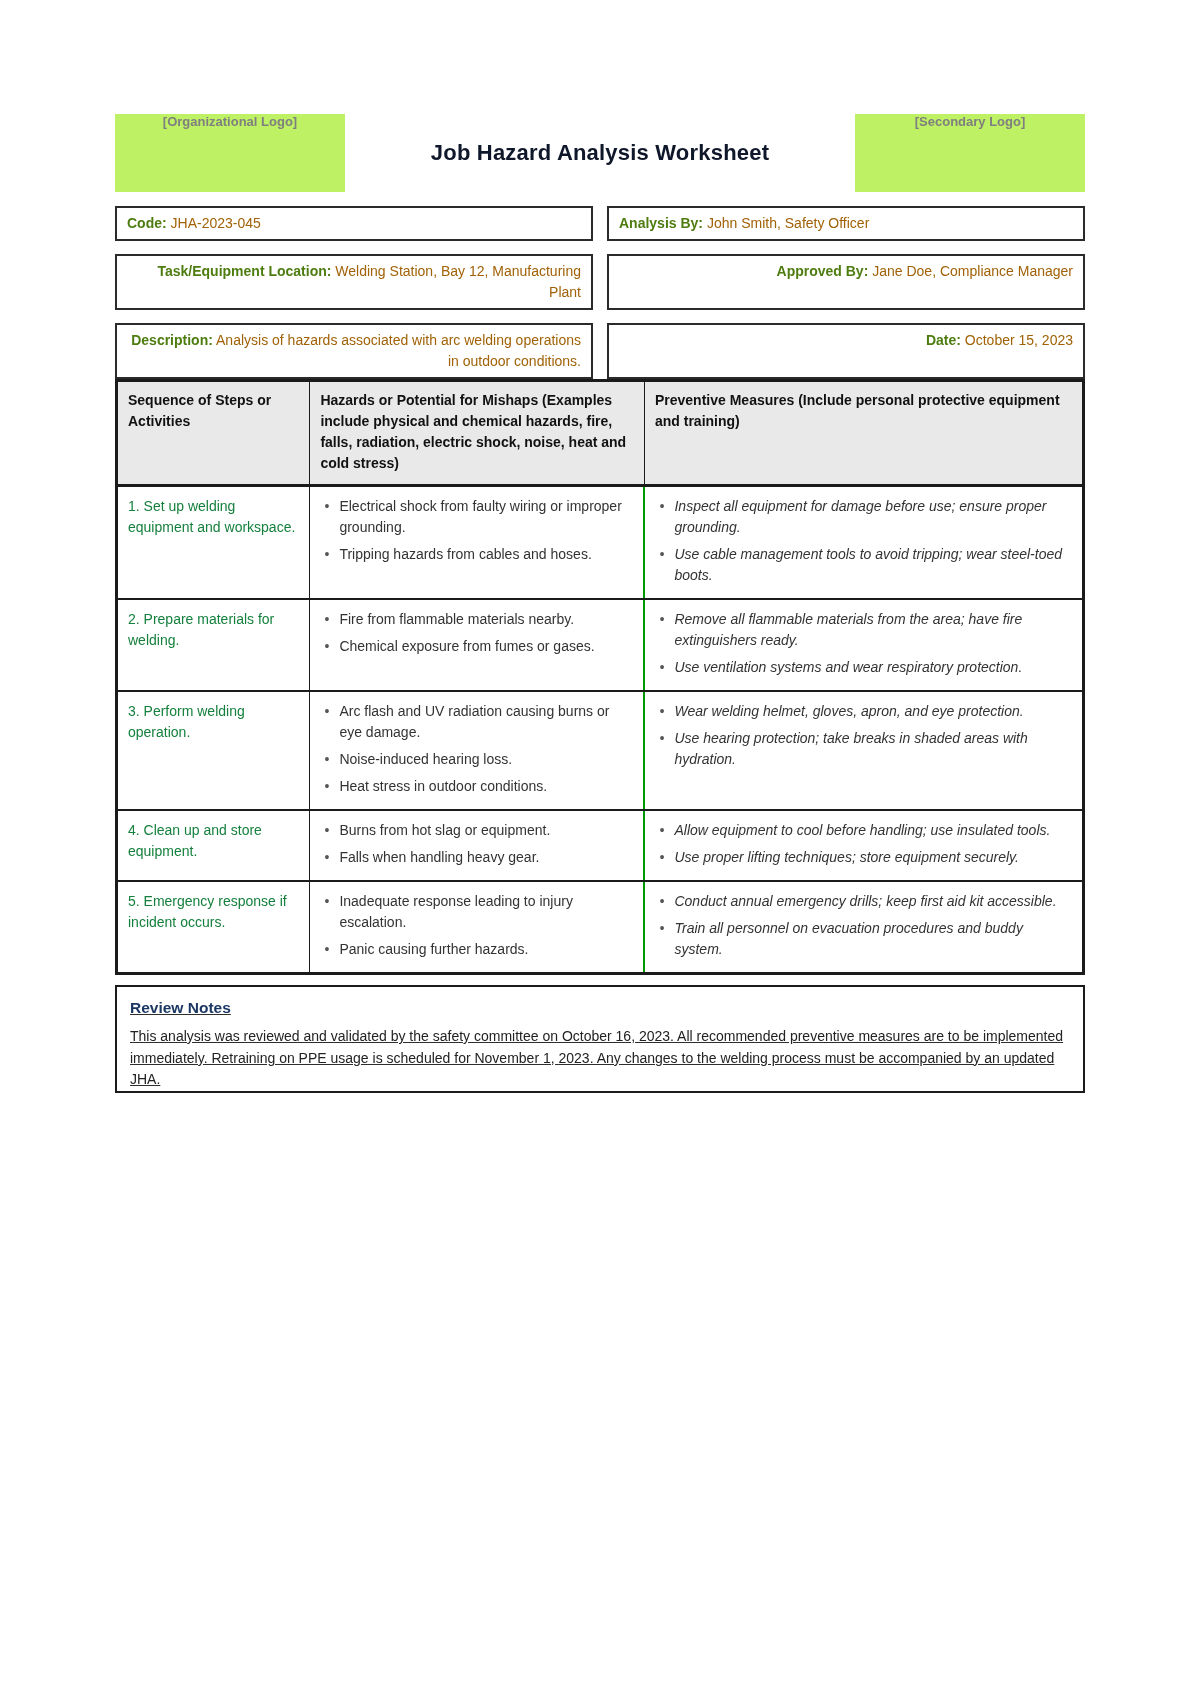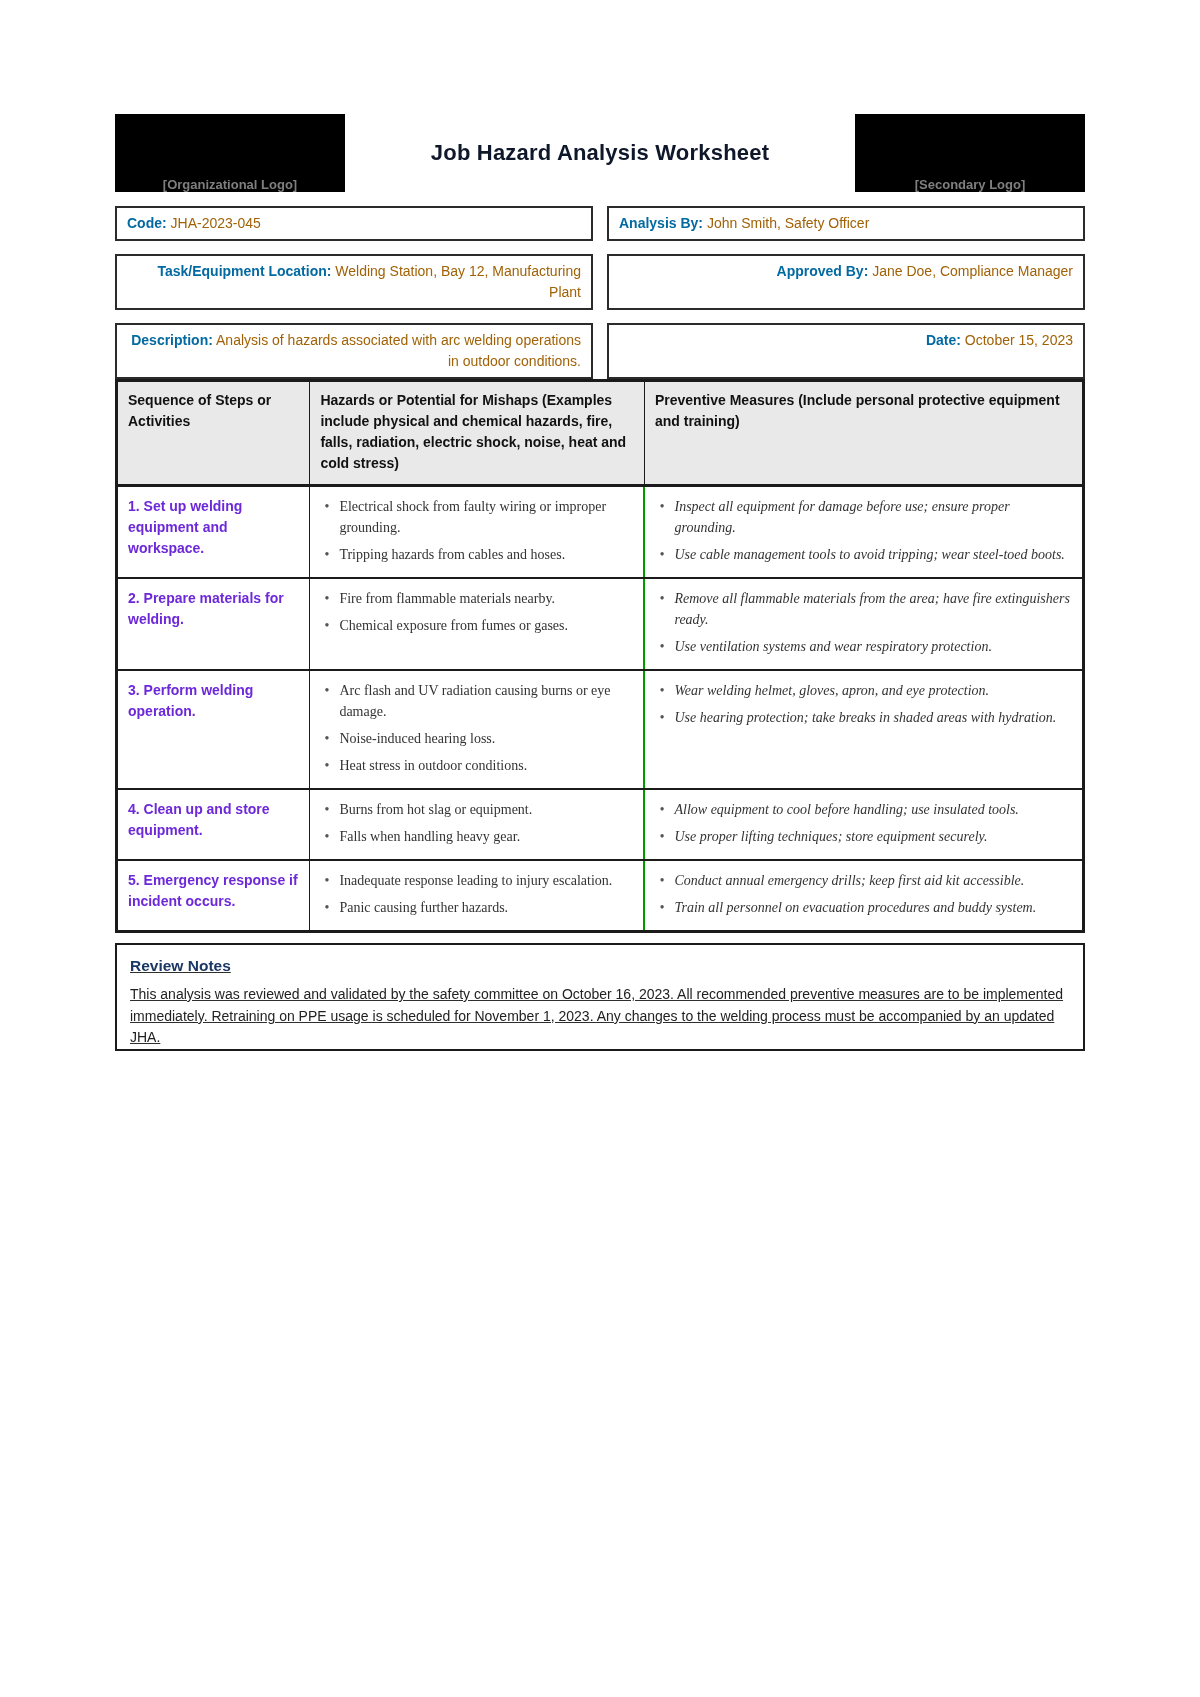--- a/index.html
+++ b/index.html
@@ -11,43 +11,43 @@
   }
   .page {
     width: 970px;
     margin: 0 auto;
     padding-top: 114px;
   }
 
   
   .doc-header { display: flex; align-items: stretch; height: 78px; }
   .logo-box {
-    width: 230px; background: #000000;
-    display: flex; align-items: flex-end; justify-content: center;
+    width: 230px; background: #bef264;
+    display: flex; align-items: flex-start; justify-content: center;
     color: #7f7f7f; font-weight: bold; font-size: 13px;
   }
   .title-wrap { flex: 1; display: flex; align-items: center; justify-content: center; }
   .doc-title { color: #0f172a; font-size: 22px; font-weight: bold; letter-spacing: 0.2px; }
 
   
   .info-grid {
     margin-top: 14px;
     display: grid;
     grid-template-columns: 1fr 1fr;
     column-gap: 14px; row-gap: 13px;
   }
   .info-box {
     border: 2px solid #2b2b2b;
     padding: 5px 10px;
     font-size: 14px; line-height: 1.5;
     background: #ffffff;
   }
   .h-sm { min-height: 32px; }
   .h-md { min-height: 53px; text-align: right; }
-  .info-label { font-weight: bold; color: #0369a1; }
+  .info-label { font-weight: bold; color: #4d7c0f; }
   .info-value { color: #a16207; }
 
   
   .section-heading {
     margin-top: 14px; margin-bottom: 8px;
     color: #1b3764; font-weight: bold; font-size: 15px;
   }
 
   
   table.jha {
@@ -68,22 +68,22 @@
     padding: 8px 2px 10px 10px;
   }
   table.jha td {
     border: 2px solid #1b1b1b;
     border-left-width: 1px; border-right-width: 1px;
     vertical-align: top;
     padding: 9px 10px 12px 10px;
     font-size: 14px; line-height: 1.5;
   }
   table.jha td.col-measures { border-left: 2px solid #009900; }
-  td.col-step { color: #6d28d9; font-weight: bold; }
-  ul.cell-list { list-style: none; font-family: Liberation Serif, serif; }
+  td.col-step { color: #15803d; font-weight: normal; }
+  ul.cell-list { list-style: none; }
   ul.cell-list li {
     position: relative;
     padding-left: 19px;
     margin-bottom: 6px;
     color: #333;
   }
   ul.cell-list li:last-child { margin-bottom: 0; }
   ul.cell-list li::before {
     content: "\2022";
     position: absolute; left: 4px; top: 0;

